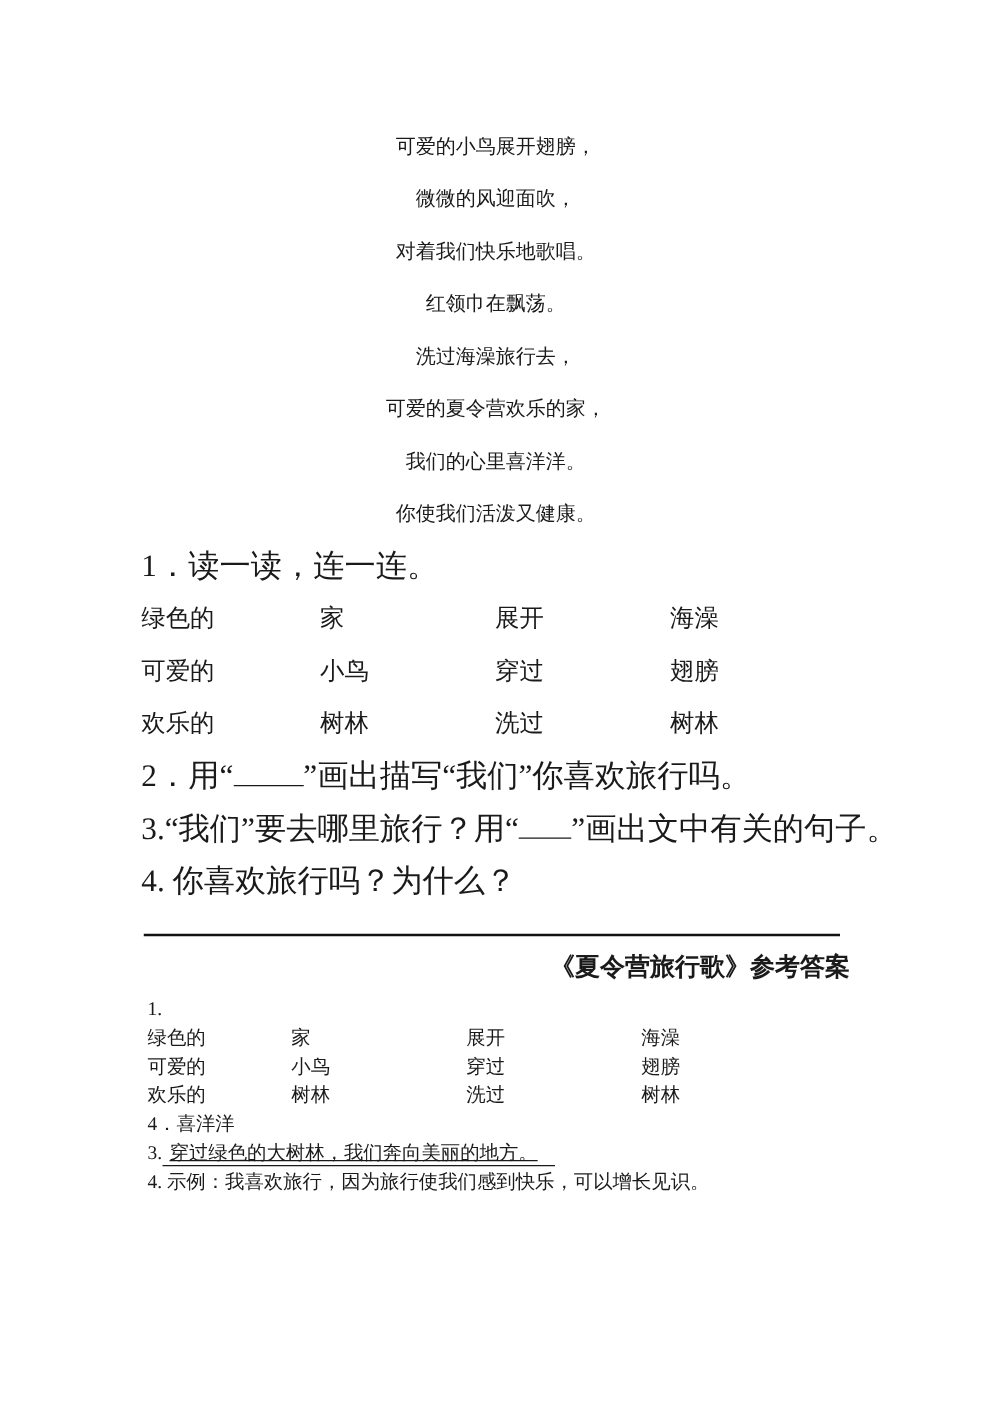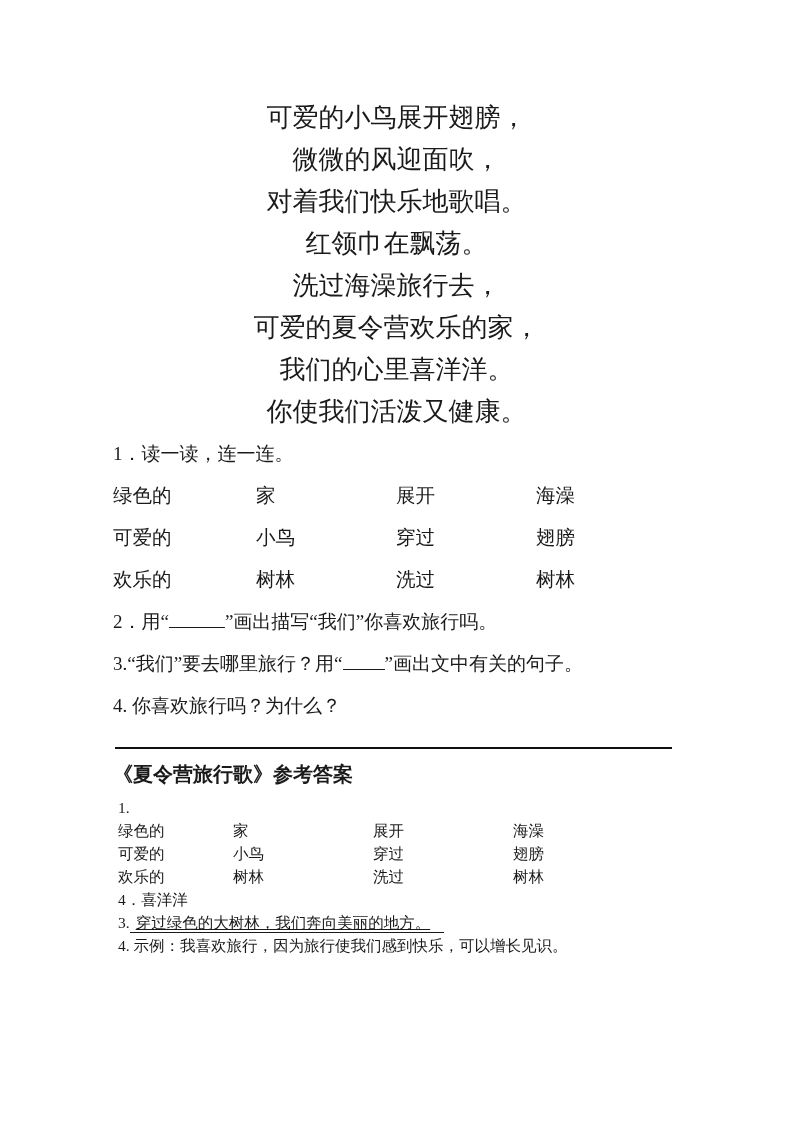--- a/index.html
+++ b/index.html
@@ -13,29 +13,29 @@
     height: 1122px;
     background: #ffffff;
     box-sizing: border-box;
     padding: 97px 113px 0 113px;
     overflow: hidden;
     font-family: "Liberation Serif", serif;
     color: #1a1a1a;
   }
   
   .poem-line {
-    font-size: 26px;
+    font-size: 16px;
     height: 42px;
     line-height: 42px;
     text-align: center;
     white-space: nowrap;
   }
   
   .q-line {
-    font-size: 19px;
+    font-size: 25px;
     height: 42px;
     line-height: 42px;
     white-space: nowrap;
   }
   .q-grid {
     display: grid;
     grid-template-columns: 143px 140px 140px auto;
   }
   .q-grid .cell {
     font-size: 19.5px;
@@ -54,21 +54,21 @@
   .divider {
     width: 557px;
     margin-left: 2px;
     margin-top: 20px;
     border: none;
     border-top: 2px solid #111111;
   }
   .answer-title {
     font-size: 20px;
     font-weight: bold;
-    text-align: left;
+    text-align: right;
     line-height: 26px;
     margin-top: 12px;
     margin-bottom: 9px;
   }
   .ans {
     font-size: 15.5px;
     line-height: 23px;
     margin-left: 5px;
     white-space: nowrap;
   }

